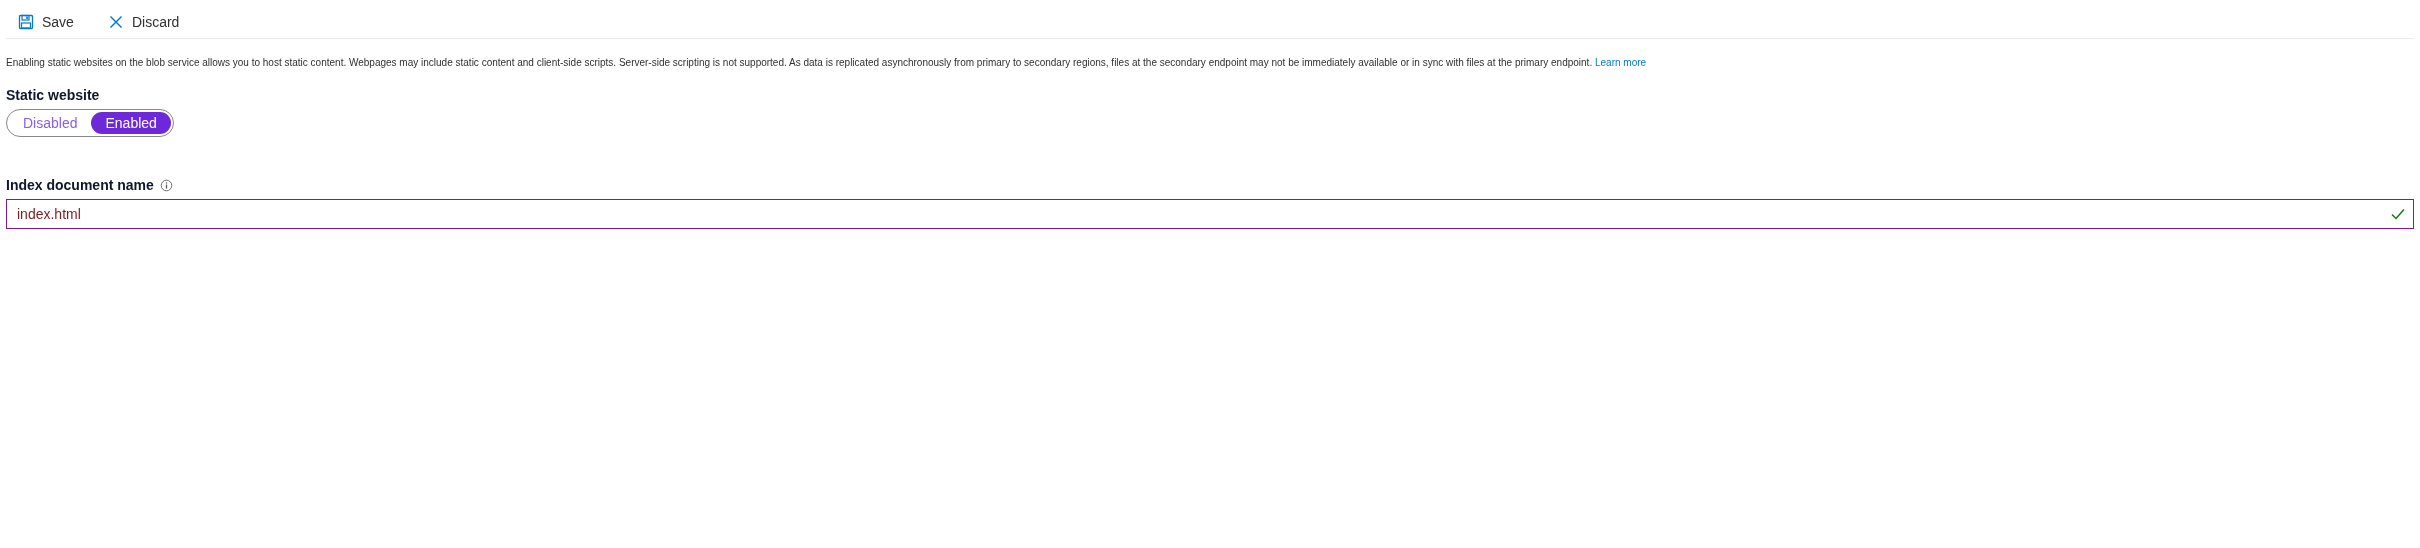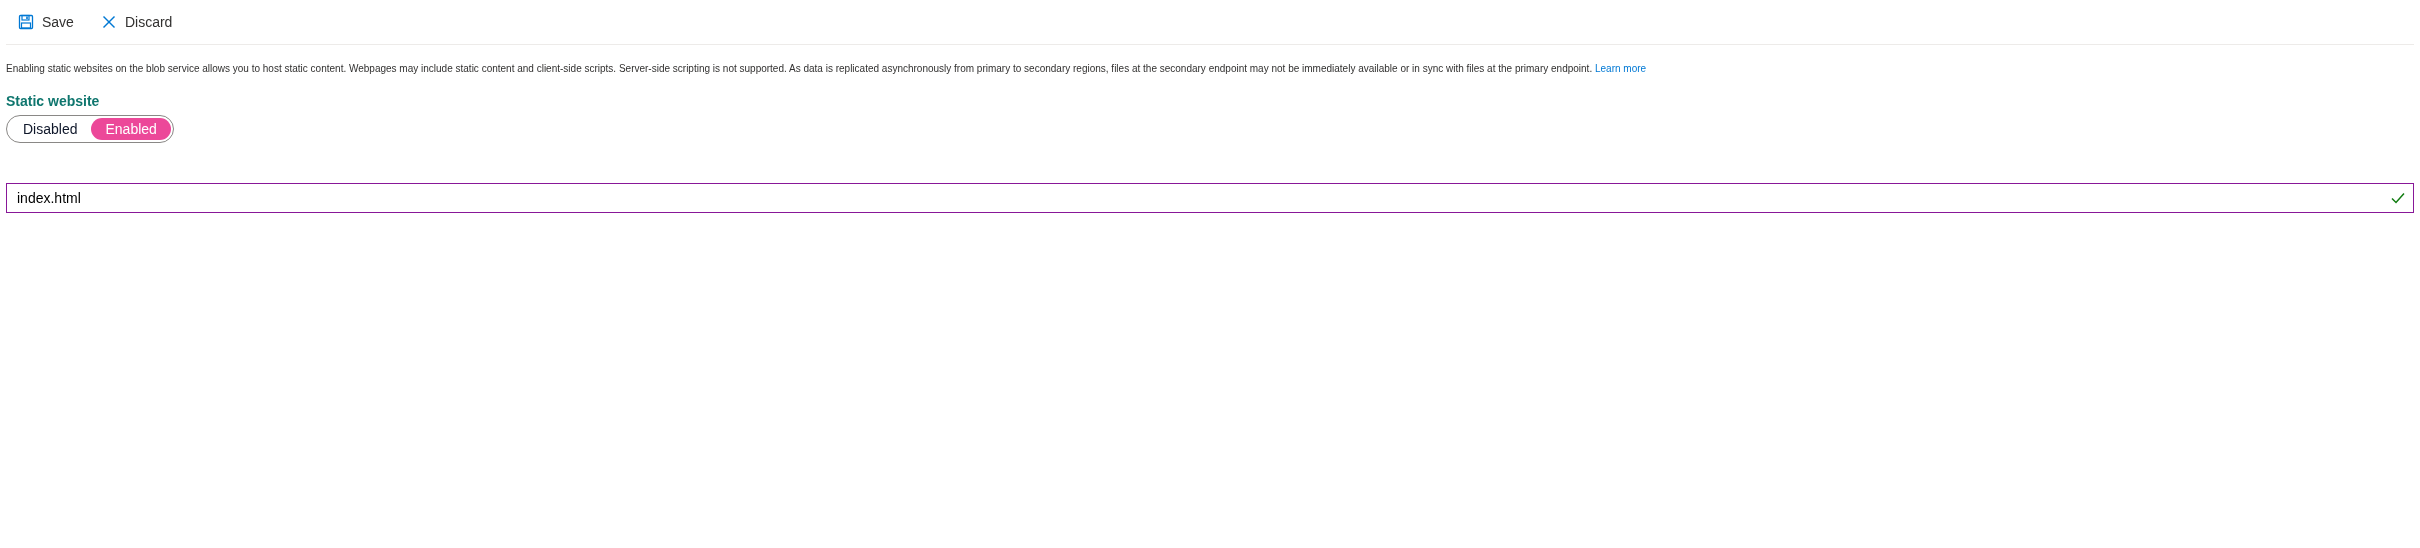--- a/index.html
+++ b/index.html
@@ -6,22 +6,22 @@
     body {
       font-family: "Segoe UI", -apple-system, BlinkMacSystemFont, sans-serif;
       font-size: 14px;
       color: #323130;
       background: #ffffff;
       padding: 8px 6px;
     }
     .toolbar {
       display: flex;
       align-items: center;
-      gap: 13px;
-      padding: 2px 0 10px 8px;
+      gap: 20px;
+      padding: 2px 0 4px 8px;
       border-bottom: 1px solid #edebe9;
       margin-bottom: 16px;
     }
     .tb-btn {
       display: inline-flex;
       align-items: center;
       gap: 8px;
       background: none;
       border: none;
       cursor: pointer;
@@ -38,21 +38,21 @@
       margin: 0 0 16px 0;
       max-width: 100%;
     }
     .description a {
       color: #0078d4;
       text-decoration: none;
     }
     .field-label {
       font-weight: 600;
       font-size: 14px;
-      color: #0f766e;
+      color: #0f172a;
       margin-bottom: 6px;
       display: flex;
       align-items: center;
       gap: 6px;
     }
     .info-icon {
       width: 14px; height: 14px;
       display: inline-flex; align-items: center; justify-content: center;
     }
     .toggle-group {
@@ -68,40 +68,40 @@
       border-radius: 14px;
       font-size: 14px;
       cursor: pointer;
       background: none;
       border: none;
       font-family: inherit;
       display: flex;
       align-items: center;
     }
     .toggle-option.inactive {
-      color: #0f172a;
+      color: #8b5cf6;
     }
     .toggle-option.active {
-      background: #ec4899;
+      background: #6d28d9;
       color: #ffffff;
     }
     .form-row {
       margin-bottom: 20px;
     }
     .input-wrapper {
       position: relative;
       width: 100%;
     }
     .text-input {
       width: 100%;
       border: 1px solid #881798;
       padding: 6px 36px 6px 10px;
       font-family: inherit;
       font-size: 14px;
-      color: #000000;
+      color: #7f1d1d;
       outline: none;
       height: 30px;
       background: #ffffff;
     }
     .input-check {
       position: absolute;
       right: 8px;
       top: 50%;
       transform: translateY(-50%);
       width: 16px; height: 16px;
@@ -141,20 +141,30 @@
 
 <div class="form-row">
   <div class="field-label">Static website</div>
   <div class="toggle-group">
     <button class="toggle-option inactive">Disabled</button>
     <button class="toggle-option active">Enabled</button>
   </div>
 </div>
 
 <div class="form-row">
+  <div class="field-label">
+    <span>Index document name</span>
+    <span class="info-icon">
+      <svg width="13" height="13" viewBox="0 0 16 16">
+        <circle cx="8" cy="8" r="6.5" fill="none" stroke="#605e5c" stroke-width="1.1"></circle>
+        <circle cx="8" cy="4.8" r="0.9" fill="#605e5c"></circle>
+        <rect x="7.2" y="6.8" width="1.6" height="5" fill="#605e5c"></rect>
+      </svg>
+    </span>
+  </div>
   <div class="input-wrapper">
     <input type="text" class="text-input" value="index.html" style="">
     <span class="input-check">
       <svg width="16" height="16" viewBox="0 0 16 16">
         <polyline points="2,8.5 6,12.5 14,3.5" fill="none" stroke="#107c10" stroke-width="1.5"></polyline>
       </svg>
     </span>
   </div>
 </div>
 

